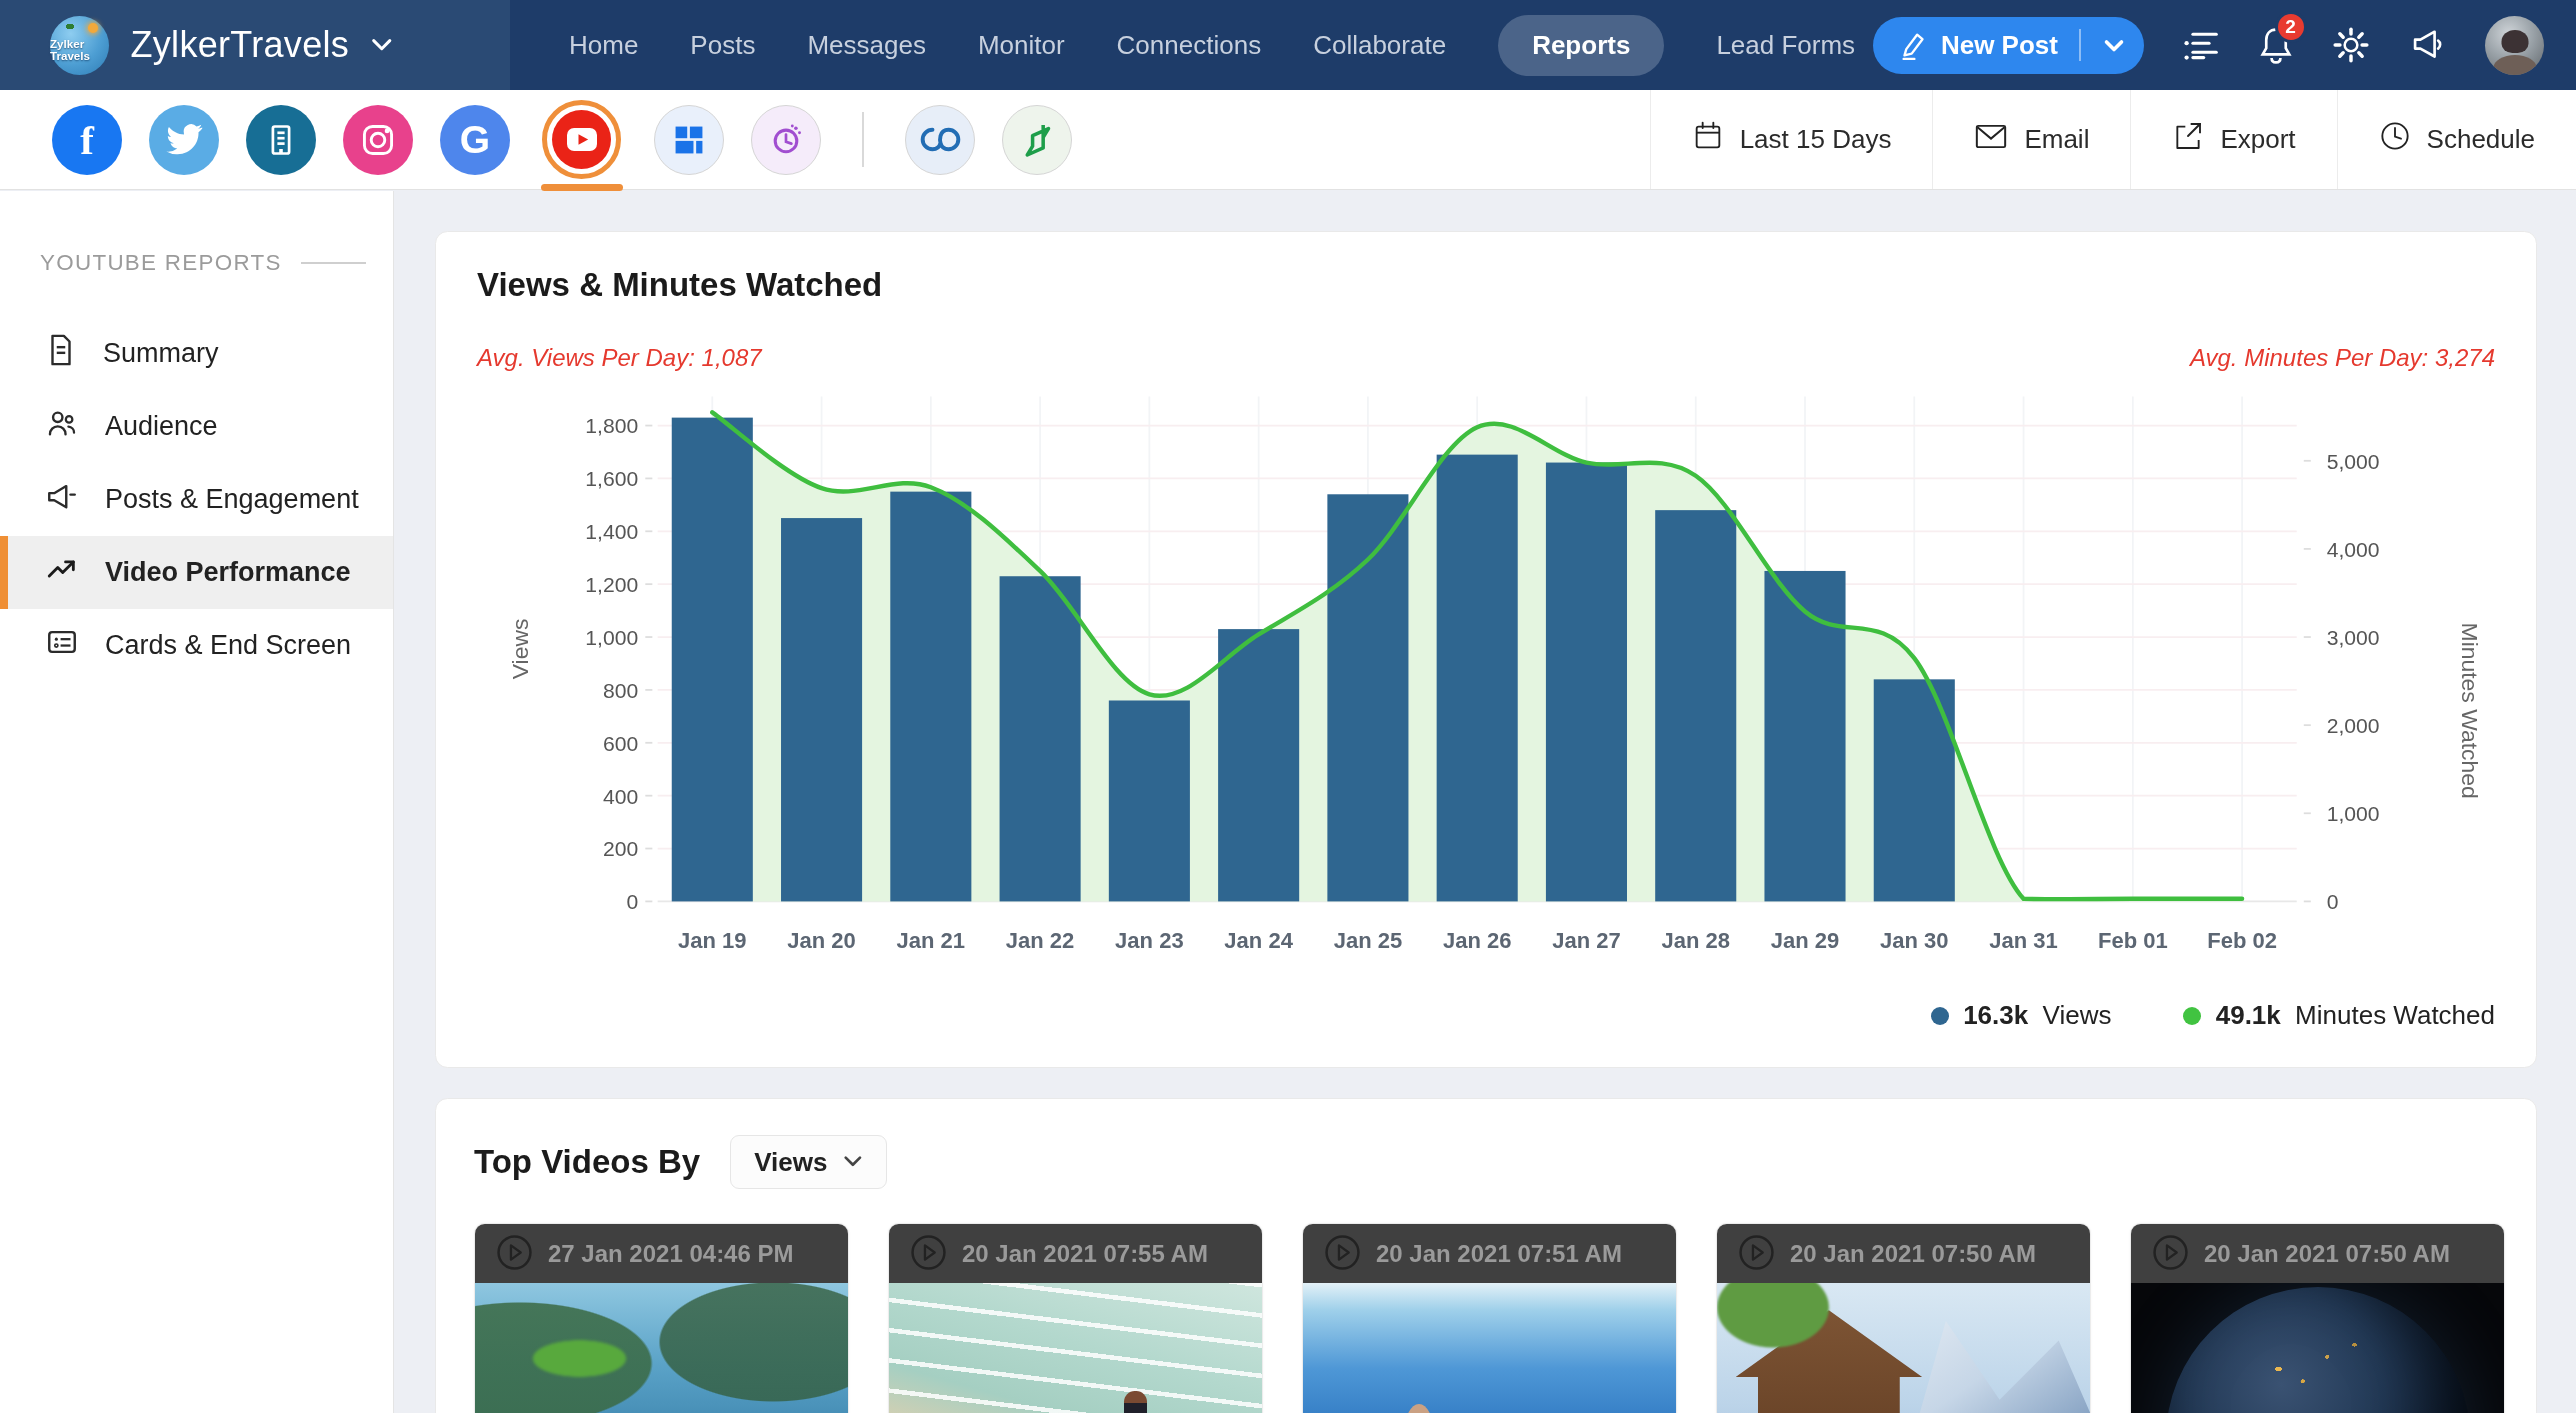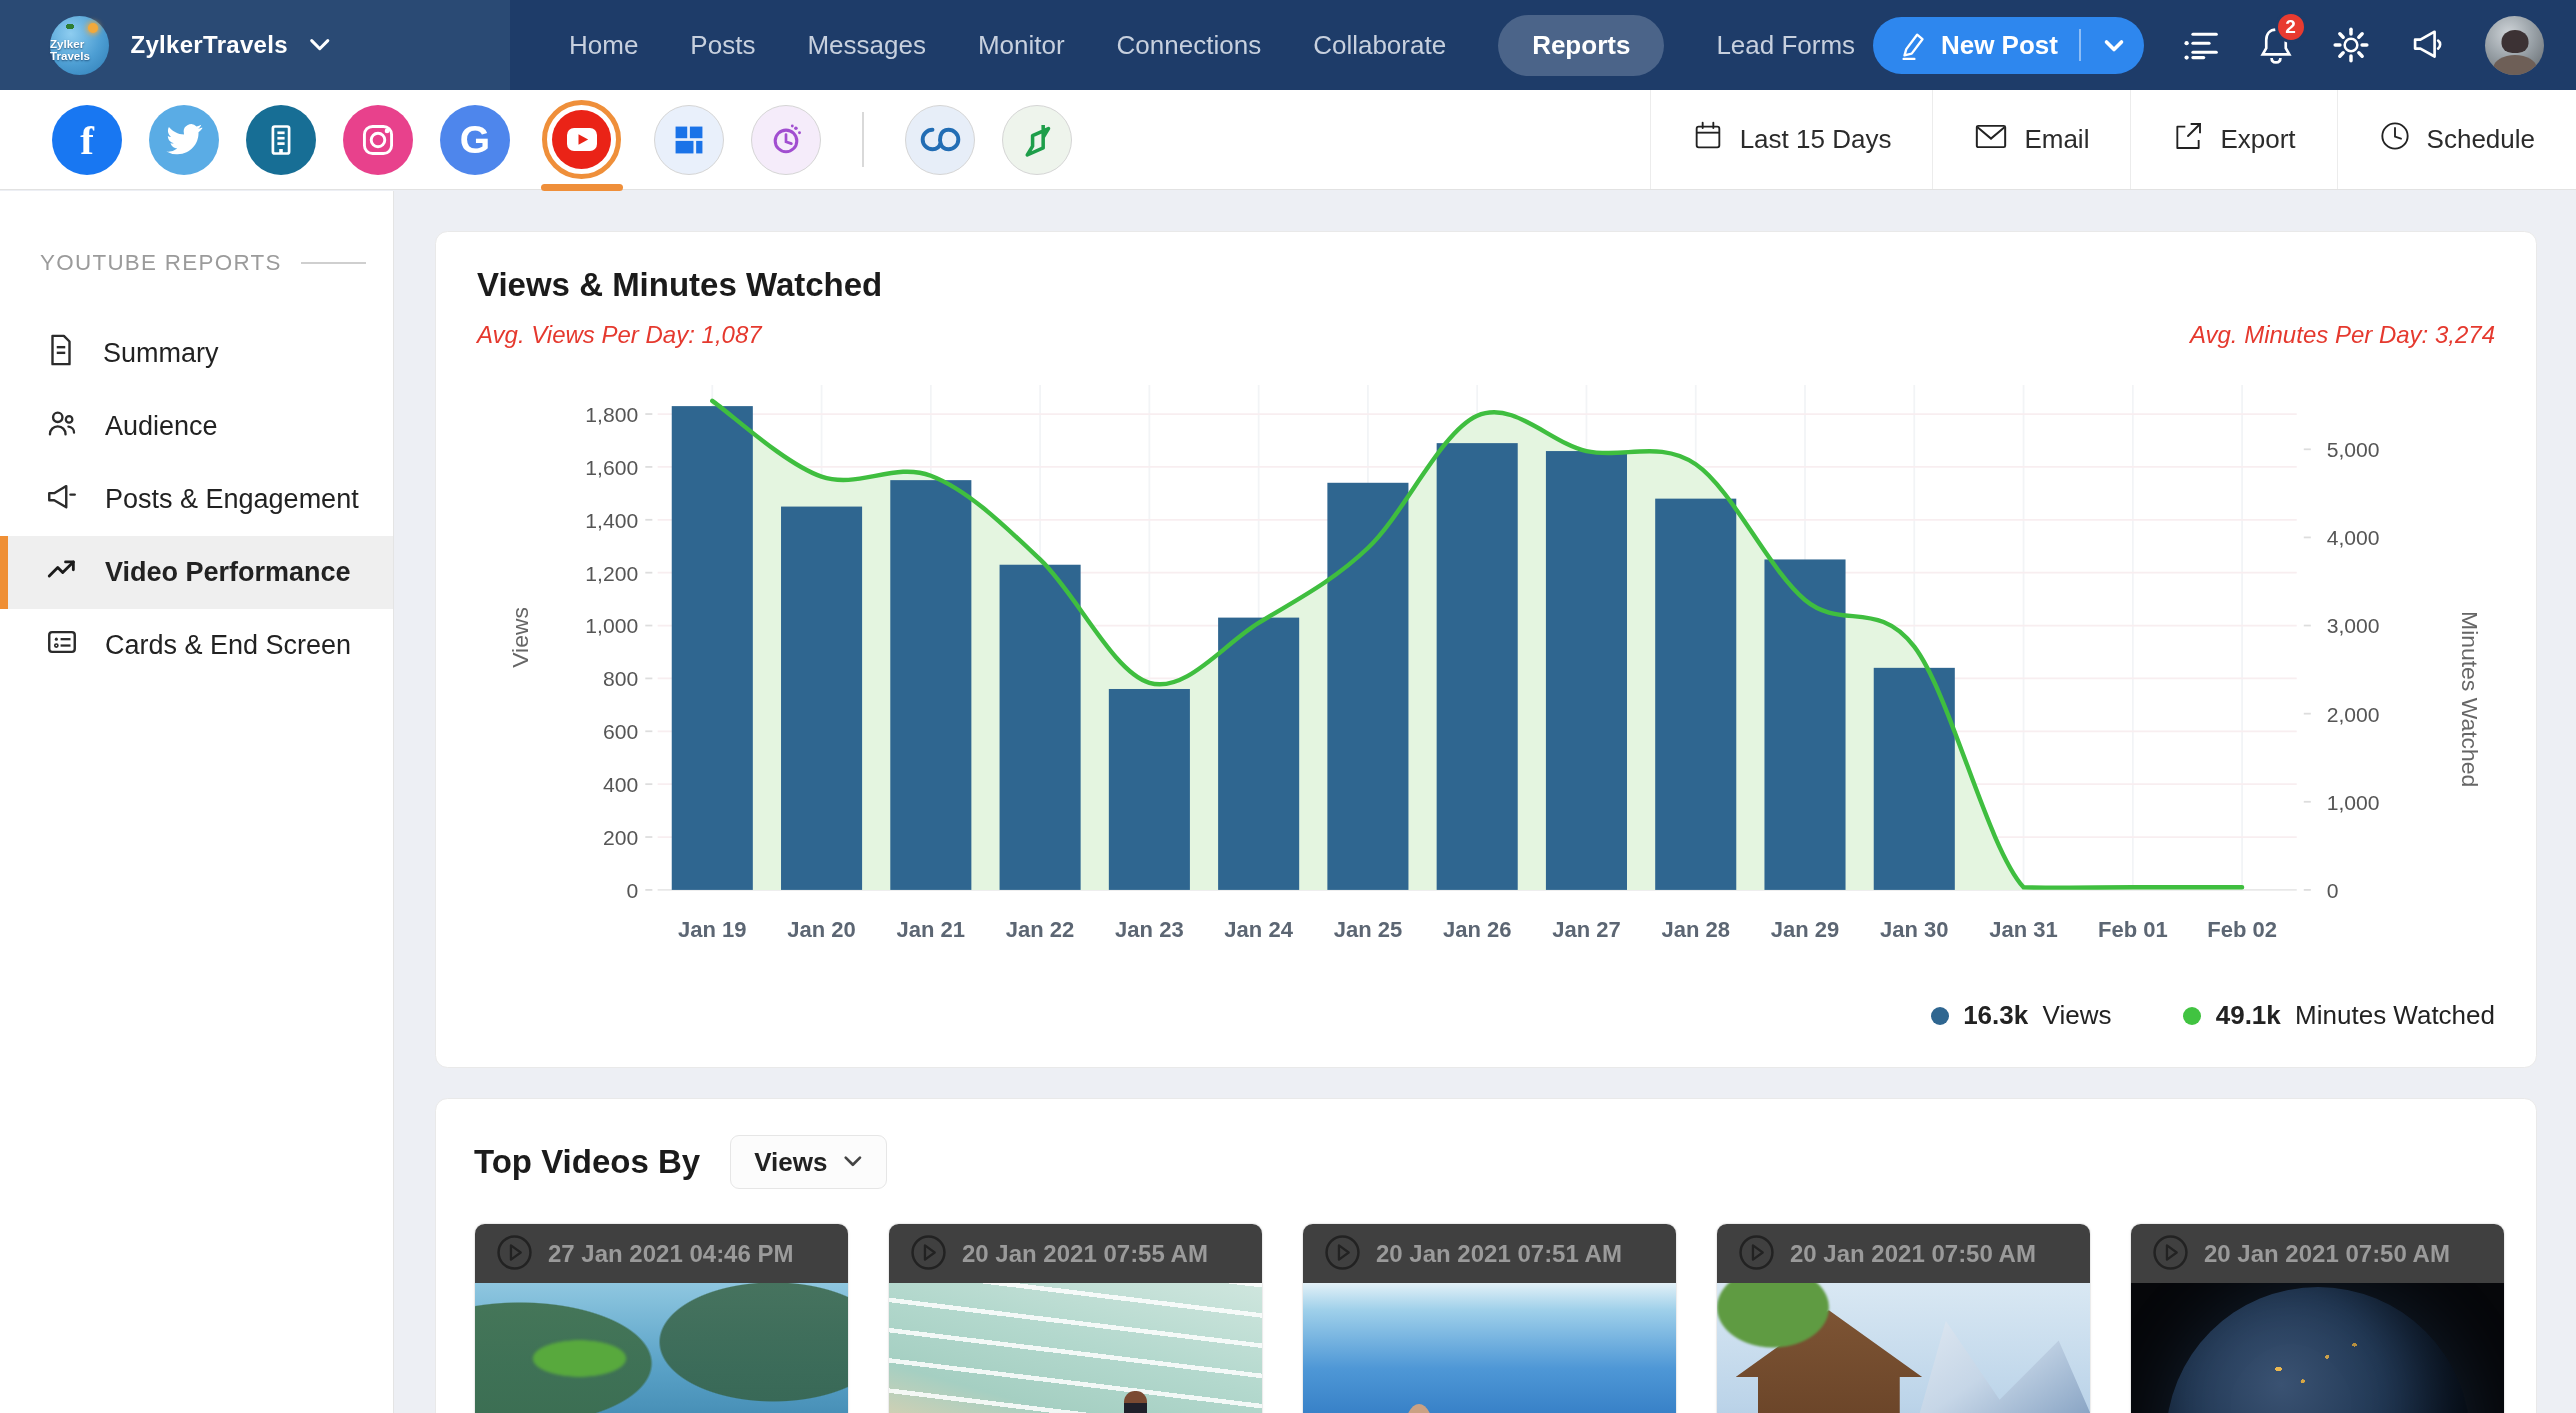--- a/index.html
+++ b/index.html
@@ -7,21 +7,21 @@
   body { font-family:"Liberation Sans", sans-serif; background:#edeff4; }
   .screen { position:relative; width:2576px; height:1413px; }
 
   
   .topnav { position:absolute; top:0; left:0; right:0; height:90px; background:#1e3c69; display:flex; align-items:center; z-index:30; }
   .brand-zone { width:510px; height:100%; background:#2a4a74; display:flex; align-items:center; padding-left:50px; gap:21.5px; flex:none; cursor:pointer; }
   .logo-circle { width:59px; height:59px; border-radius:50%; background:radial-gradient(circle at 35% 30%, #8ecdf0 0%, #4d9ed3 55%, #2d7bb4 100%); display:flex; flex-direction:column; align-items:center; justify-content:center; line-height:1; position:relative; flex:none; }
   .logo-circle .palm { position:absolute; top:6.3px; left:12.5px; width:14.3px; height:9px; background:radial-gradient(closest-side,#2e7d32 0 60%, transparent 61%); border-radius:50%; }
   .logo-circle .sun { position:absolute; top:7.2px; right:10.7px; width:10.7px; height:10.7px; border-radius:50%; background:#f2a93b; box-shadow:0 0 5.4px 1.8px rgba(242,169,59,.8); }
   .logo-text { font-size:11.6px; font-weight:bold; color:#fff; text-shadow:0 0.9px 1.8px rgba(20,60,100,.8); margin-top:9px; }
-  .brand-name { color:#fff; font-size:24px; font-weight:700; letter-spacing:0.3px; }
+  .brand-name { color:#fff; font-size:36px; font-weight:400; letter-spacing:0.3px; }
   .main-nav { display:flex; align-items:center; gap:52px; margin-left:59px; }
   .nav-item { color:#c7d0de; font-size:26px; cursor:pointer; white-space:nowrap; }
   .nav-item.active { background:#4b6489; color:#fff; font-weight:600; padding:15px 34px; border-radius:894px; }
   .nav-right { margin-left:auto; display:flex; align-items:center; gap:38px; padding-right:32px; }
   .newpost-btn { height:57px; border-radius:29px; background:#2e87ee; display:flex; align-items:center; padding:0 12.5px 0 27px; gap:14.3px; border:none; cursor:pointer; }
   .newpost-btn .np-label { color:#fff; font-size:26px; font-weight:600; }
   .np-divider { width:1.8px; height:32px; background:rgba(255,255,255,.45); margin-left:7.2px; }
   .icon-btn { background:none; border:none; cursor:pointer; position:relative; display:flex; align-items:center; }
   .badge { position:absolute; top:-14.3px; right:-12.5px; min-width:32px; height:32px; border-radius:16px; background:#e83b30; border:3.6px solid #1e3c69; color:#fff; font-size:19px; font-weight:bold; display:flex; align-items:center; justify-content:center; }
   .avatar { width:59px; height:59px; border-radius:50%; background:radial-gradient(circle at 40% 30%, #cfd4d8 0%, #9aa2a8 45%, #5d6368 100%); position:relative; overflow:hidden; cursor:pointer; flex:none; }
@@ -48,21 +48,21 @@
   .sb-heading { display:flex; align-items:center; gap:19.7px; margin:59px 27px 41px 40px; color:#9b9b9b; font-size:22.4px; letter-spacing:1.3px; }
   .sb-heading::after { content:""; flex:1; height:1.8px; background:#cfcfcf; }
   .sb-item { display:flex; align-items:center; gap:25px; height:73px; padding-left:36px; font-size:27px; color:#222; cursor:pointer; border-left:8px solid transparent; }
   .sb-item.active { background:#efefef; border-left-color:#ef8f35; font-weight:bold; }
 
   
   .main { position:absolute; top:191px; left:396px; right:0; bottom:0; background:#edeff4; padding:40px 39px; overflow:hidden; }
   .card { background:#fff; border-radius:12.5px; border:0.9px solid #e9e9e9; }
   .chart-card { height:837px; padding:34px 41px 27px; display:flex; flex-direction:column; }
   .chart-title { font-size:33px; font-weight:bold; color:#1b1b1b; }
-  .avg-row { display:flex; justify-content:space-between; margin-top:17px; }
+  .avg-row { display:flex; justify-content:space-between; margin-top:40px; }
   .avg-note { color:#e5392e; font-size:24px; font-style:italic; }
   .chart-wrap { flex:1; margin-top:3.6px; }
   .chart-wrap svg { width:100%; height:100%; display:block; }
   .legend { display:flex; justify-content:flex-end; gap:72px; padding:5.4px 0 9px; }
   .legend-item { display:flex; align-items:center; gap:14.3px; font-size:26px; color:#222; }
   .legend-dot { width:18px; height:18px; border-radius:50%; display:inline-block; }
   .legend-item b { font-weight:bold; }
 
   .videos-card { margin-top:30px; height:555px; padding:36px 38px; }
   .videos-head { display:flex; align-items:center; gap:30px; }

